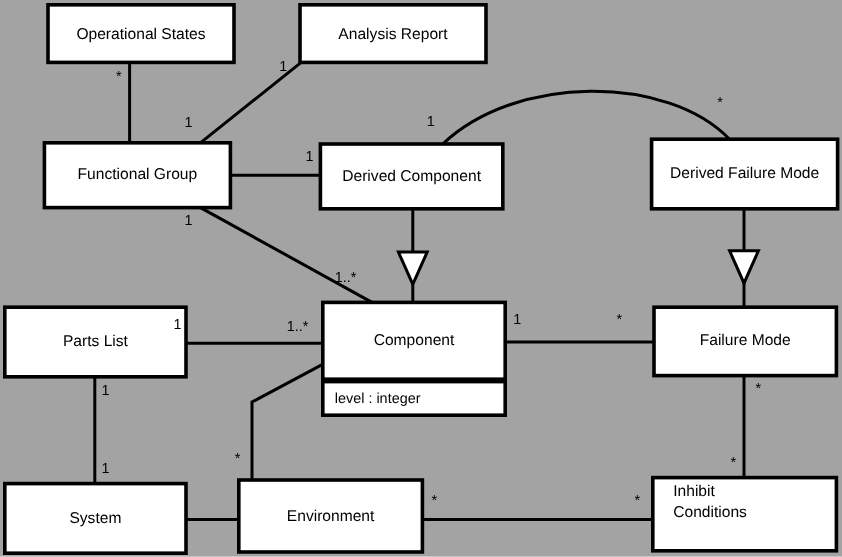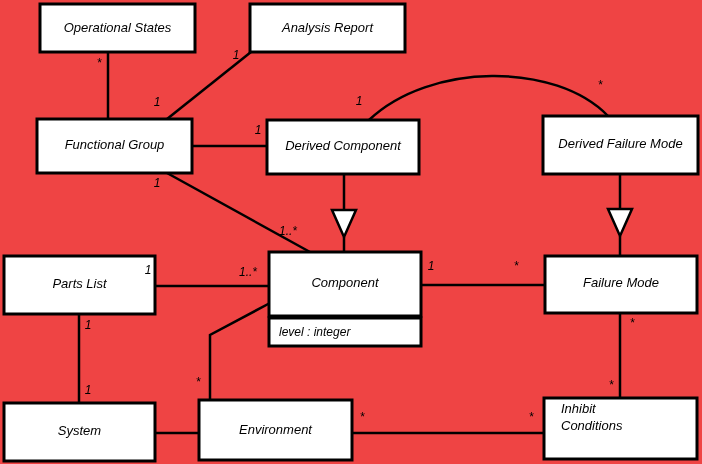--- a/index.html
+++ b/index.html
@@ -4,24 +4,23 @@
 <style>
   html, body {
     margin: 0;
     padding: 0;
     background: #ffffff;
   }
   #diagram-root {
     position: relative;
     width: 702px;
     height: 464px;
-    background: #ef4444;
+    background: #a3a3a3;
     font-family: "Liberation Sans", sans-serif;
     overflow: hidden;
-    font-style: italic;
   }
   svg#uml-canvas {
     position: absolute;
     left: 0;
     top: 0;
     width: 702px;
     height: 464px;
     display: block;
   }
   .uml-box {

